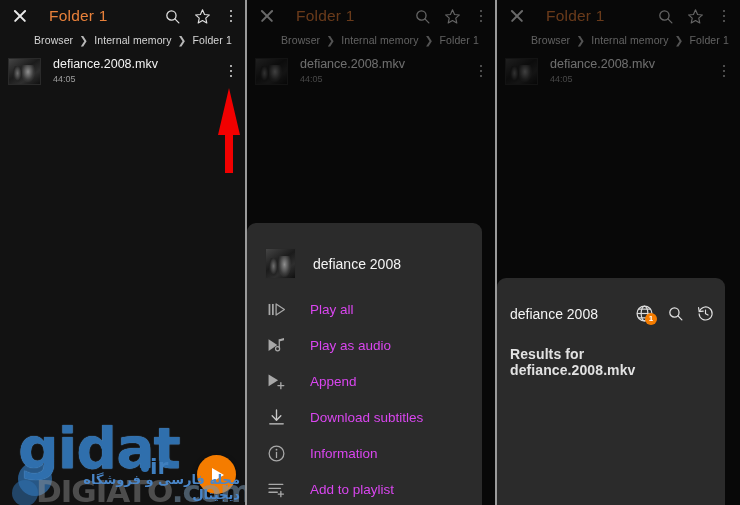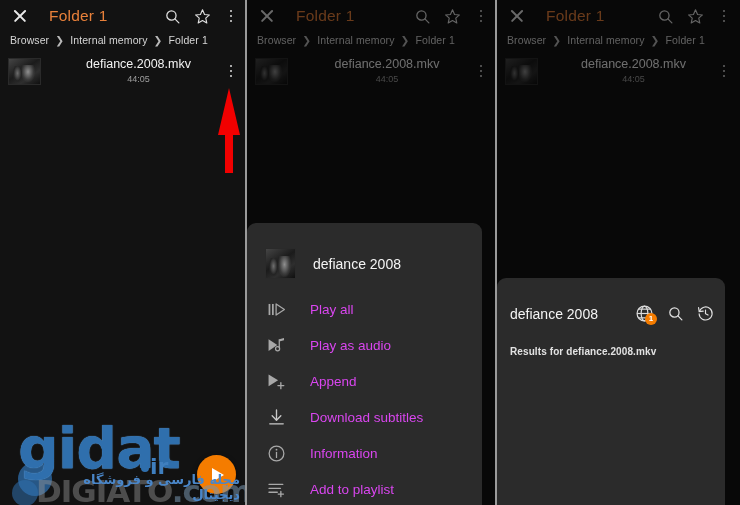--- a/index.html
+++ b/index.html
@@ -67,29 +67,29 @@
     display: flex; flex-direction: column; justify-content: center;
     align-items: center; gap: 2.4px;
   }
   .kebab i { width: 2.4px; height: 2.4px; border-radius: 50%; background: #dcdcdc; display:block; }
 
   
   .breadcrumb {
     padding: 2px 10px 5px 10px;
     color: #d6d6d6; font-size: 10.5px; letter-spacing: .1px;
     white-space: nowrap;
+    margin-left: 24px;
   }
   .breadcrumb .sep { color: #b9b9b9; margin: 0 3px; }
 
   
   .file-row {
     display: flex; align-items: center;
     padding: 4px 9px 4px 8px;
     height: 40px;
-    text-align: center;
   }
   .thumb {
     width: 33px; height: 27px; flex: 0 0 auto;
     background: linear-gradient(145deg,#454545 0%,#1b1b1b 45%,#2e2e2e 70%,#0f0f0f 100%);
     border: 1px solid #2a2a2a;
     position: relative; overflow: hidden;
   }
   .thumb::before {
     content:""; position:absolute; left:40%; top:25%;
     width:45%; height:70%;
@@ -170,21 +170,21 @@
   .globe-wrap { position: relative; width: 19px; height: 19px; }
   .globe-wrap .badge {
     position: absolute; right: -3px; bottom: -2px;
     width: 12px; height: 12px; border-radius: 50%;
     background: #f57c00;
     display: flex; align-items: center; justify-content: center;
     color: #fff; font-size: 8px; font-weight: bold; line-height: 1;
   }
   .sub-results {
     padding: 12px 13px 0 13px;
-    color: #e2e2e2; font-size: 10px; font-weight: bold;
+    color: #e2e2e2; font-size: 14px; font-weight: bold;
     letter-spacing: .1px;
   }
 
   
   .watermark {
     position: absolute; left: 10px; top: 418px;
     width: 230px; height: 85px; z-index: 35;
     pointer-events: none;
   }
   .wm-gidat {

